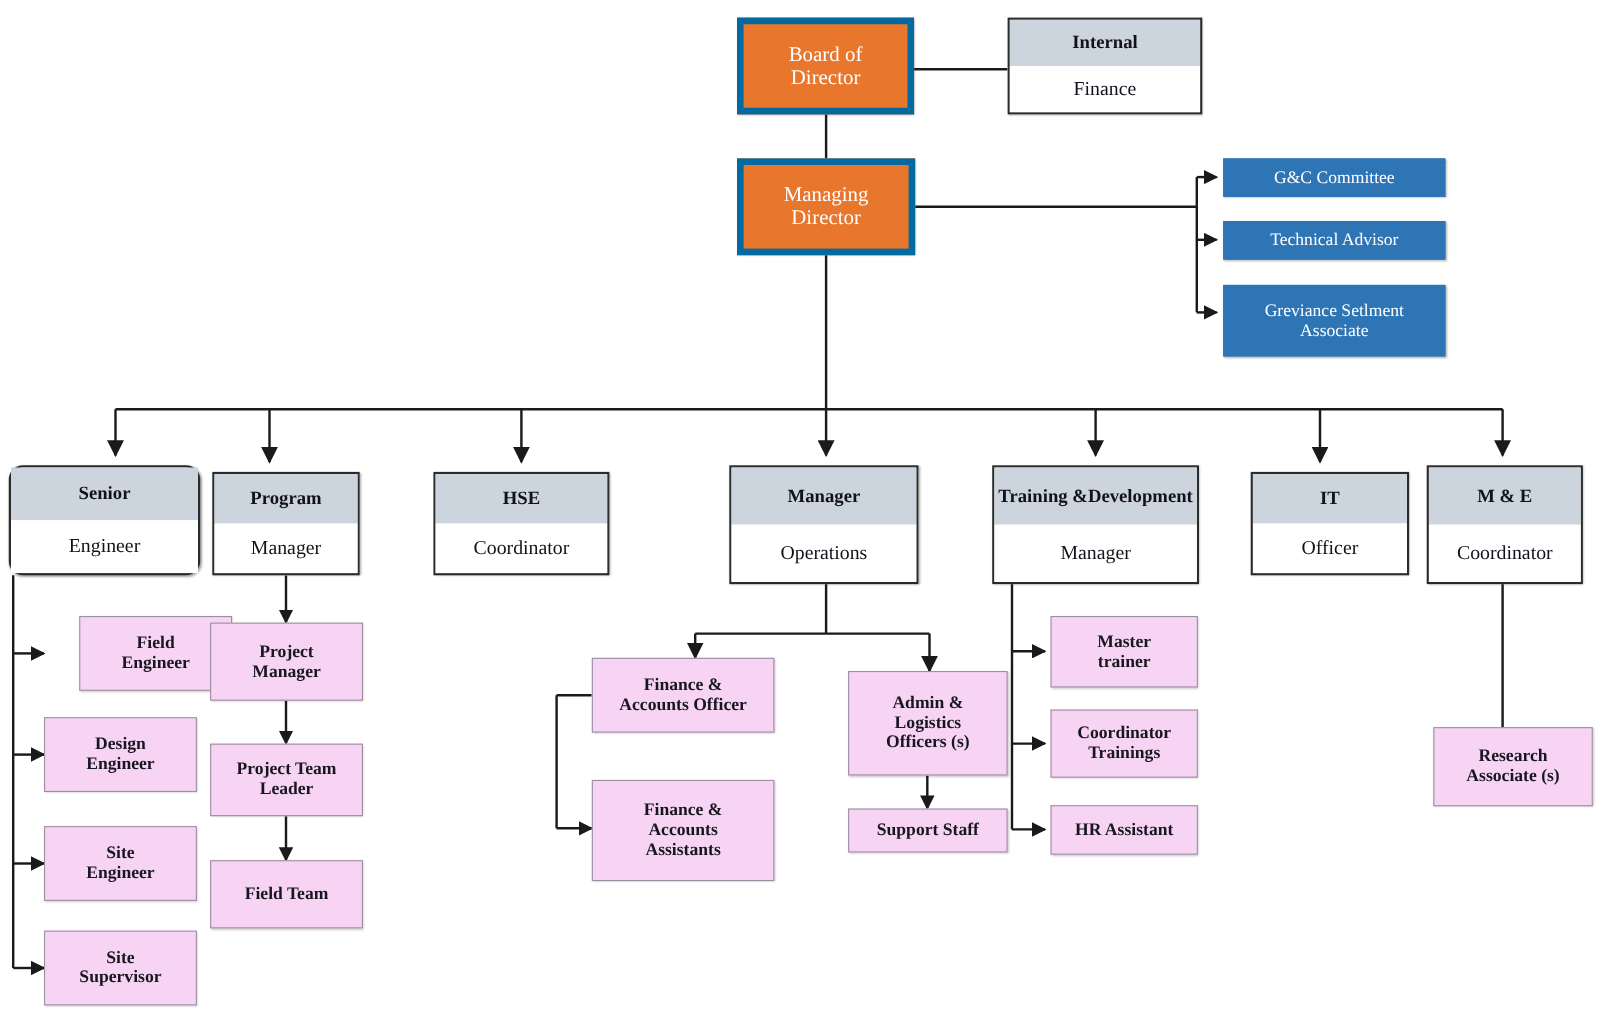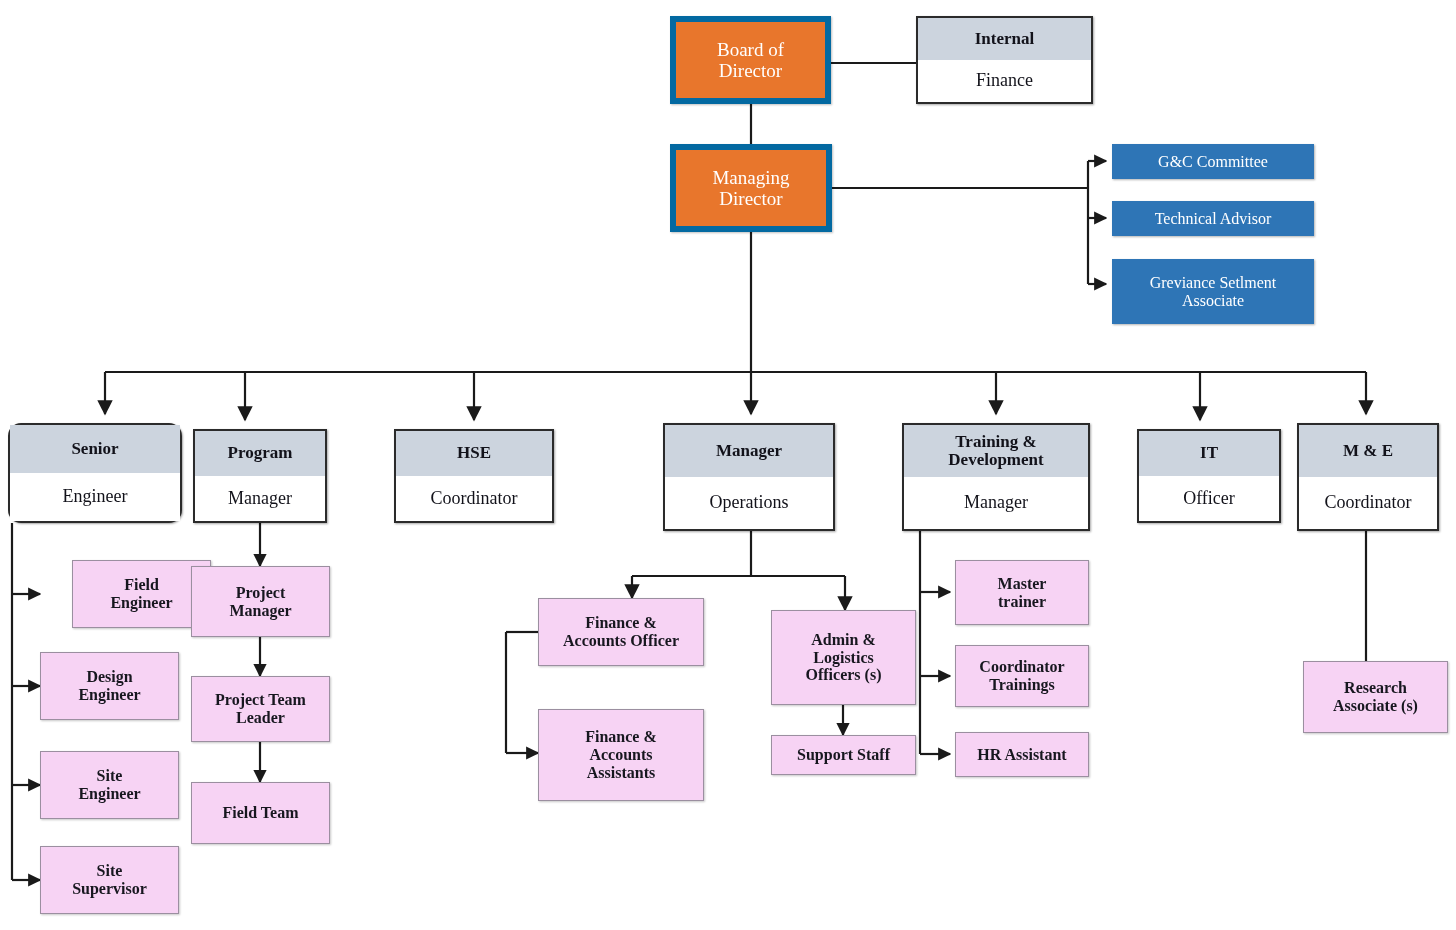--- a/index.html
+++ b/index.html
@@ -210,21 +210,21 @@
     <div class="dept-head">HSE</div>
     <div class="dept-body">Coordinator</div>
   </div>
 
   <div class="node dept" style="left:663px; top:423px; width:172px; height:108px;">
     <div class="dept-head">Manager</div>
     <div class="dept-body">Operations</div>
   </div>
 
   <div class="node dept" style="left:902px; top:423px; width:188px; height:108px;">
-    <div class="dept-head" style="flex-direction:column; display:flex;">
+    <div class="dept-head" style="flex-direction:row; display:flex;">
       <span>Training &amp;</span>
       <span>Development</span>
     </div>
     <div class="dept-body">Manager</div>
   </div>
 
   <div class="node dept" style="left:1137px; top:429px; width:144px; height:94px;">
     <div class="dept-head">IT</div>
     <div class="dept-body">Officer</div>
   </div>

